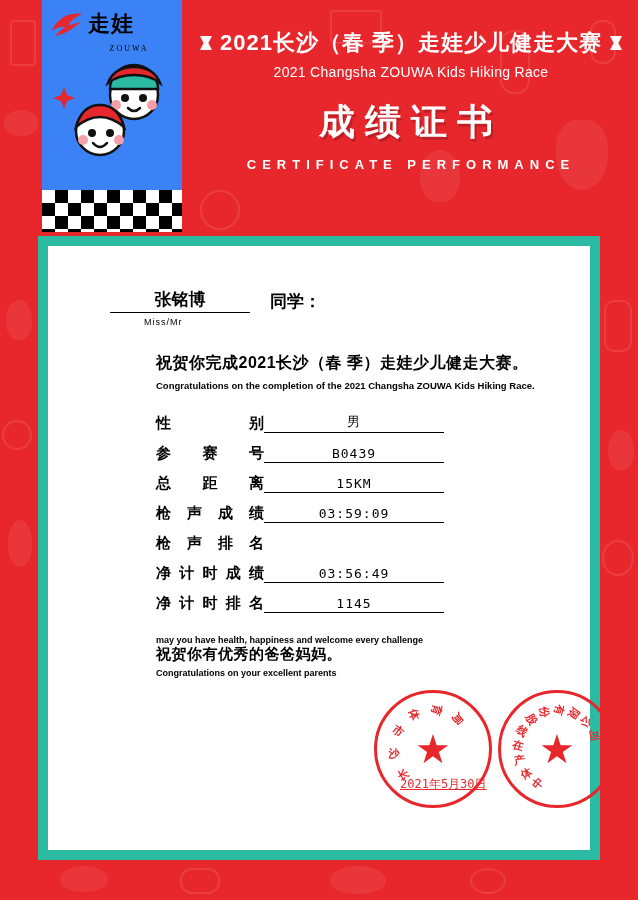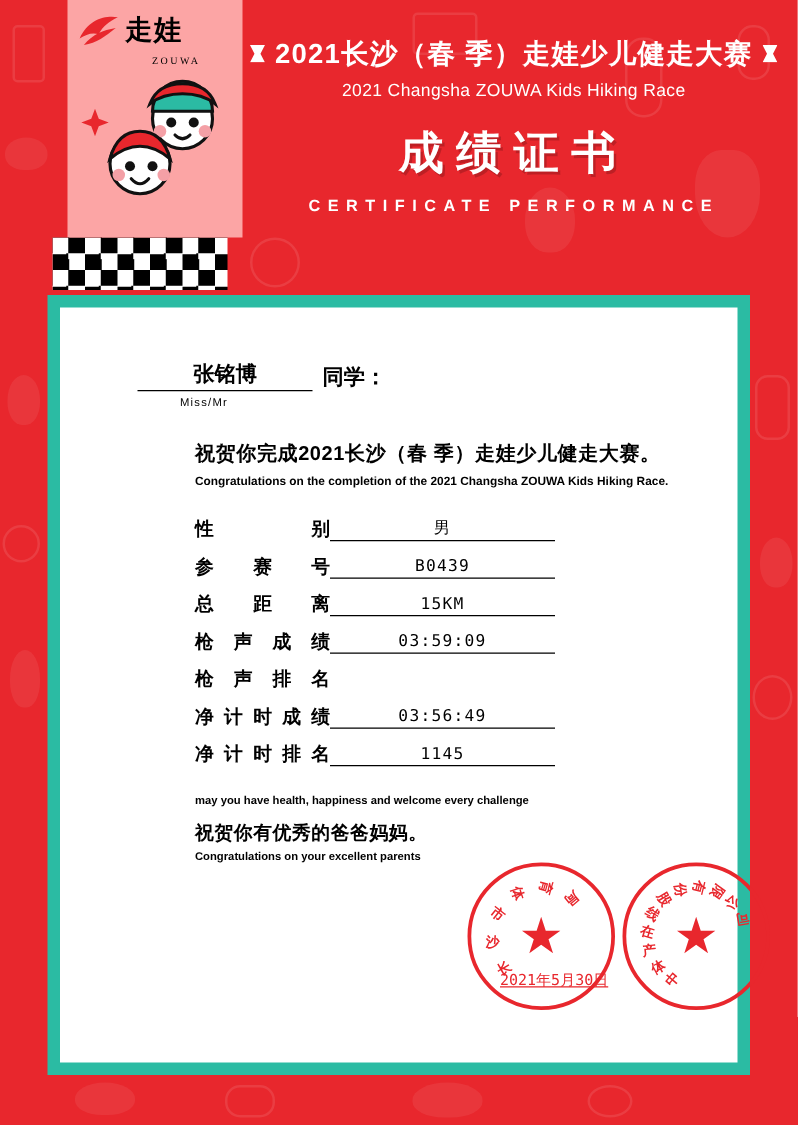--- a/index.html
+++ b/index.html
@@ -28,21 +28,21 @@
     background: rgba(255,255,255,0.07);
     border-radius: 50% 50% 45% 45%;
   }
 
   
   .header {
     position:absolute; top:0; left:0; width:638px; height:230px;
   }
   .logo-card {
     position:absolute; left:42px; top:0; width:140px; height:190px;
-    background:#fca5a5; z-index:6;margin-left:12px;
+    background:#3b82f6; z-index:6;
   }
   .logo-card .wordmark {
     display:flex; align-items:center; gap:4px;
     padding:10px 8px 4px 8px;
   }
   .logo-bird {
     width:34px; height:28px; flex:none;
   }
   .logo-text {
     font-size:22px; font-weight:bold; color:#000; letter-spacing:1px;
@@ -88,21 +88,21 @@
   .cert-frame {
     position:absolute; left:38px; top:236px; width:562px; height:624px;
     background:#2bbba3; padding:10px; z-index:5;
   }
   .cert-paper {
     width:100%; height:100%; background:#fff; position:relative;
     padding: 42px 44px 0 44px;
   }
 
   .name-row {
-    display:flex; align-items:flex-end; gap:4px; margin-left:18px;
+    display:flex; align-items:flex-end; gap:16px; margin-left:18px;
   }
   .name-line {
     border-bottom:1.5px solid #000; min-width:140px; text-align:center;
     padding:0 8px 1px 8px;
     font-size:17px; font-weight:bold; color:#000;
   }
   .name-suffix { font-size:17px; font-weight:bold; margin-left:4px; }
   .miss-mr { font-size:9px; letter-spacing:1px; margin-left:52px; margin-top:4px; color:#000; }
 
   .congrats-cn {
@@ -123,21 +123,21 @@
   }
   .field-value {
     width:180px; border-bottom:1.2px solid #000; text-align:center;
     font-size:13px; font-family:"DejaVu Sans Mono", monospace;
     padding-bottom:1px; letter-spacing:1px;
   }
 
   .wish { margin-top:22px; margin-left:64px; }
   .wish-cn { font-size:15px; font-weight:bold; letter-spacing:0.5px; }
   .wish-en { font-size:9px; font-weight:bold; margin-top:4px; }
-  .wish-cn.second { margin-top:12px;font-family:Liberation Mono, monospace; }
+  .wish-cn.second { margin-top:0;font-family:Liberation Mono, monospace; }
 
   
   .seals { position:absolute; left:300px; bottom:40px; width:230px; height:120px; }
   .seal {
     position:absolute; width:118px; height:118px; border-radius:50%;
     border:3px solid #e8272d;
   }
   .seal .star {
     position:absolute; left:50%; top:50%; transform:translate(-50%,-50%);
     color:#e8272d; font-size:40px; line-height:1;

